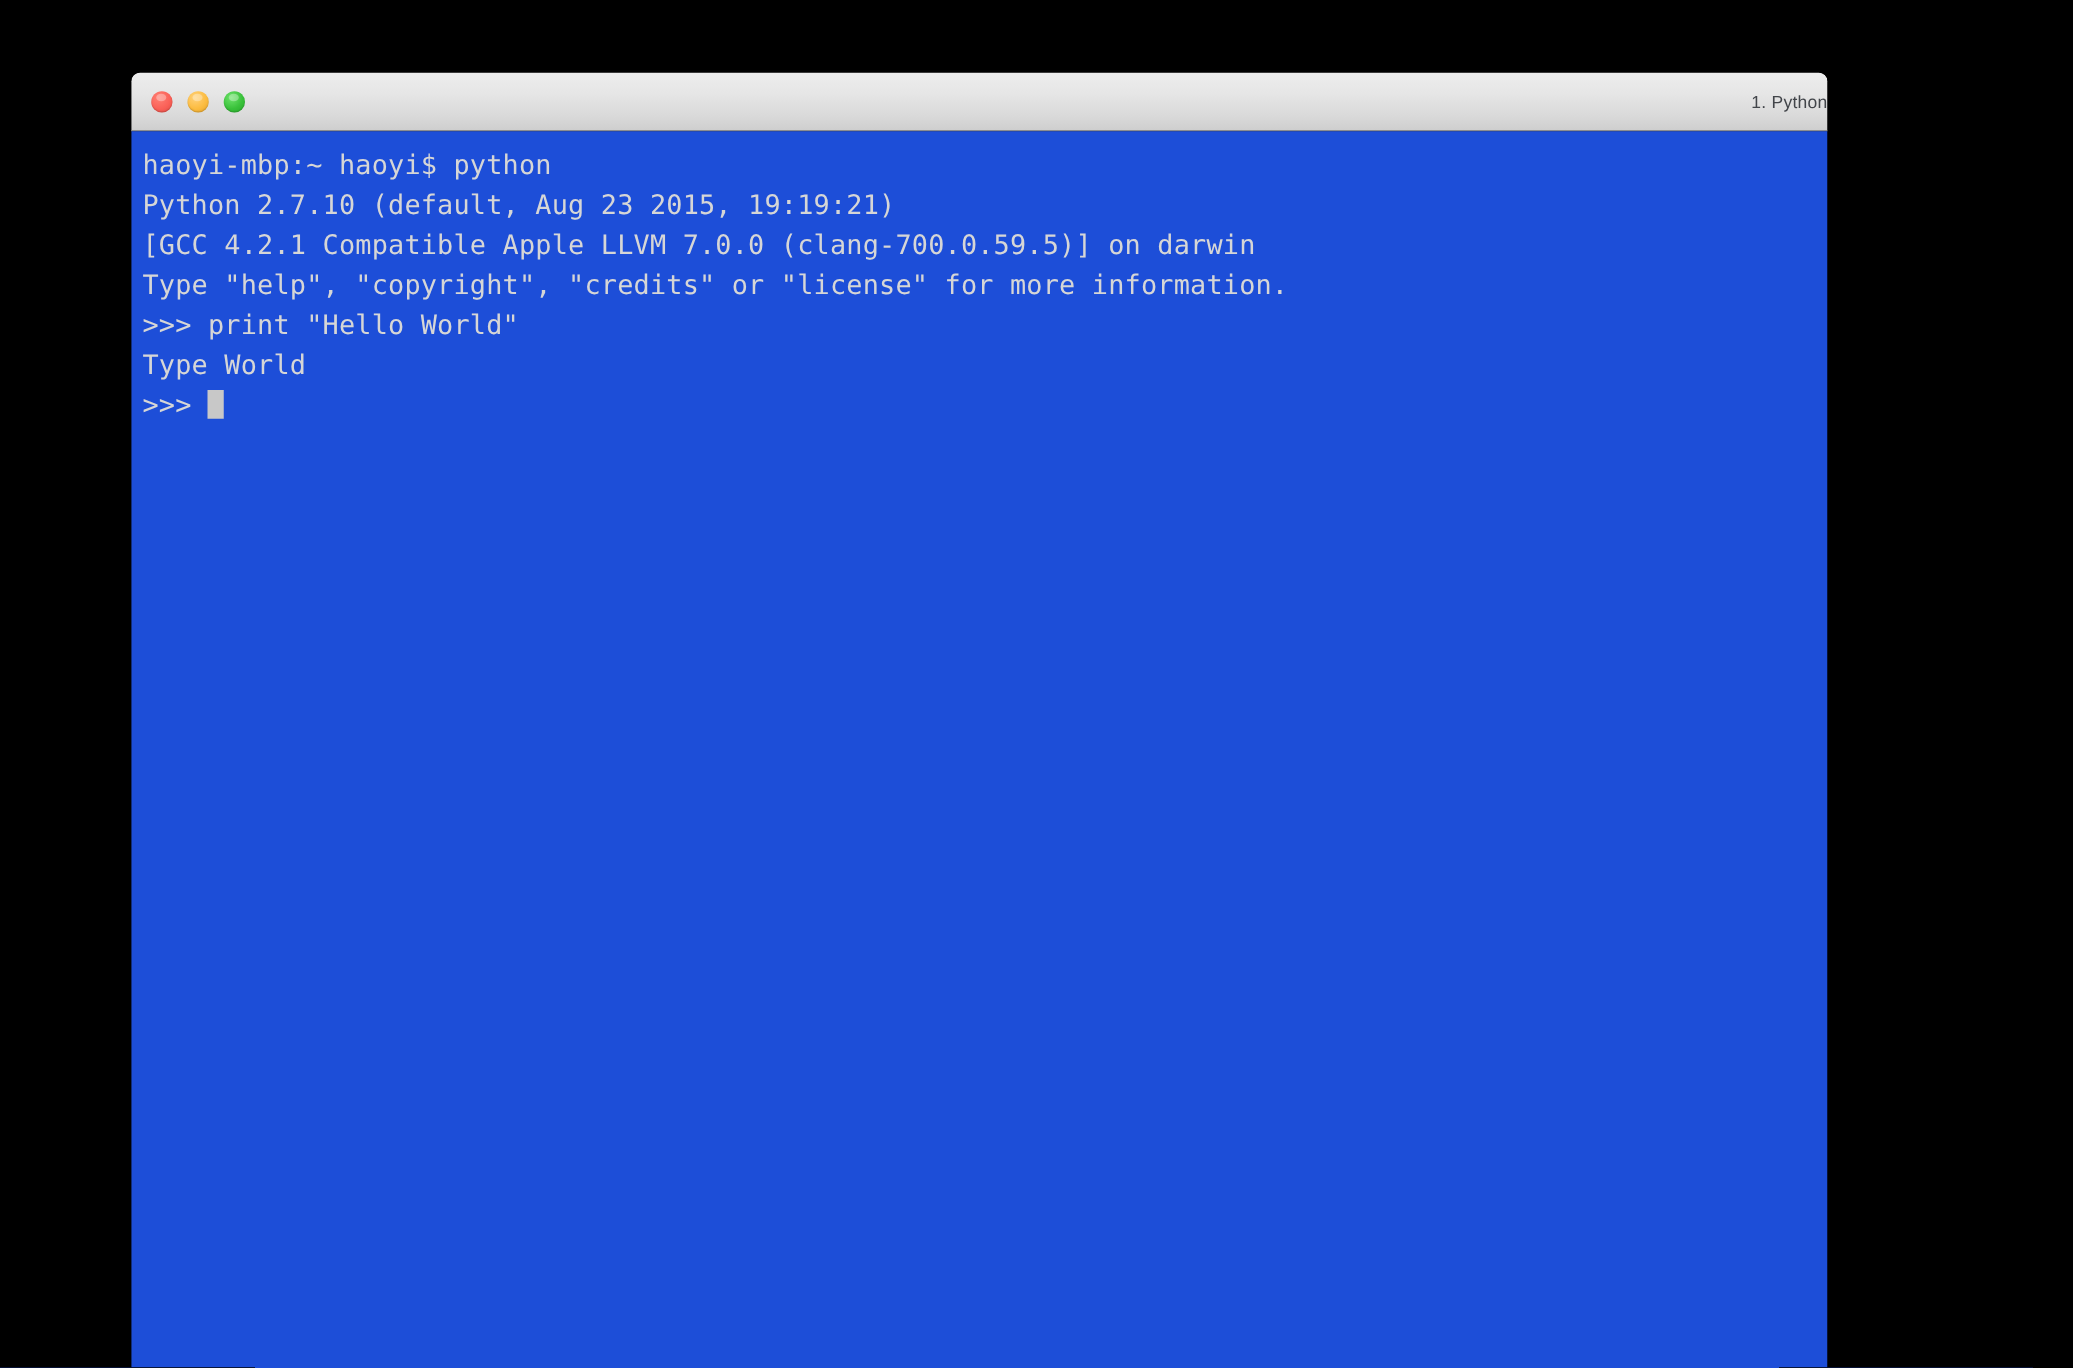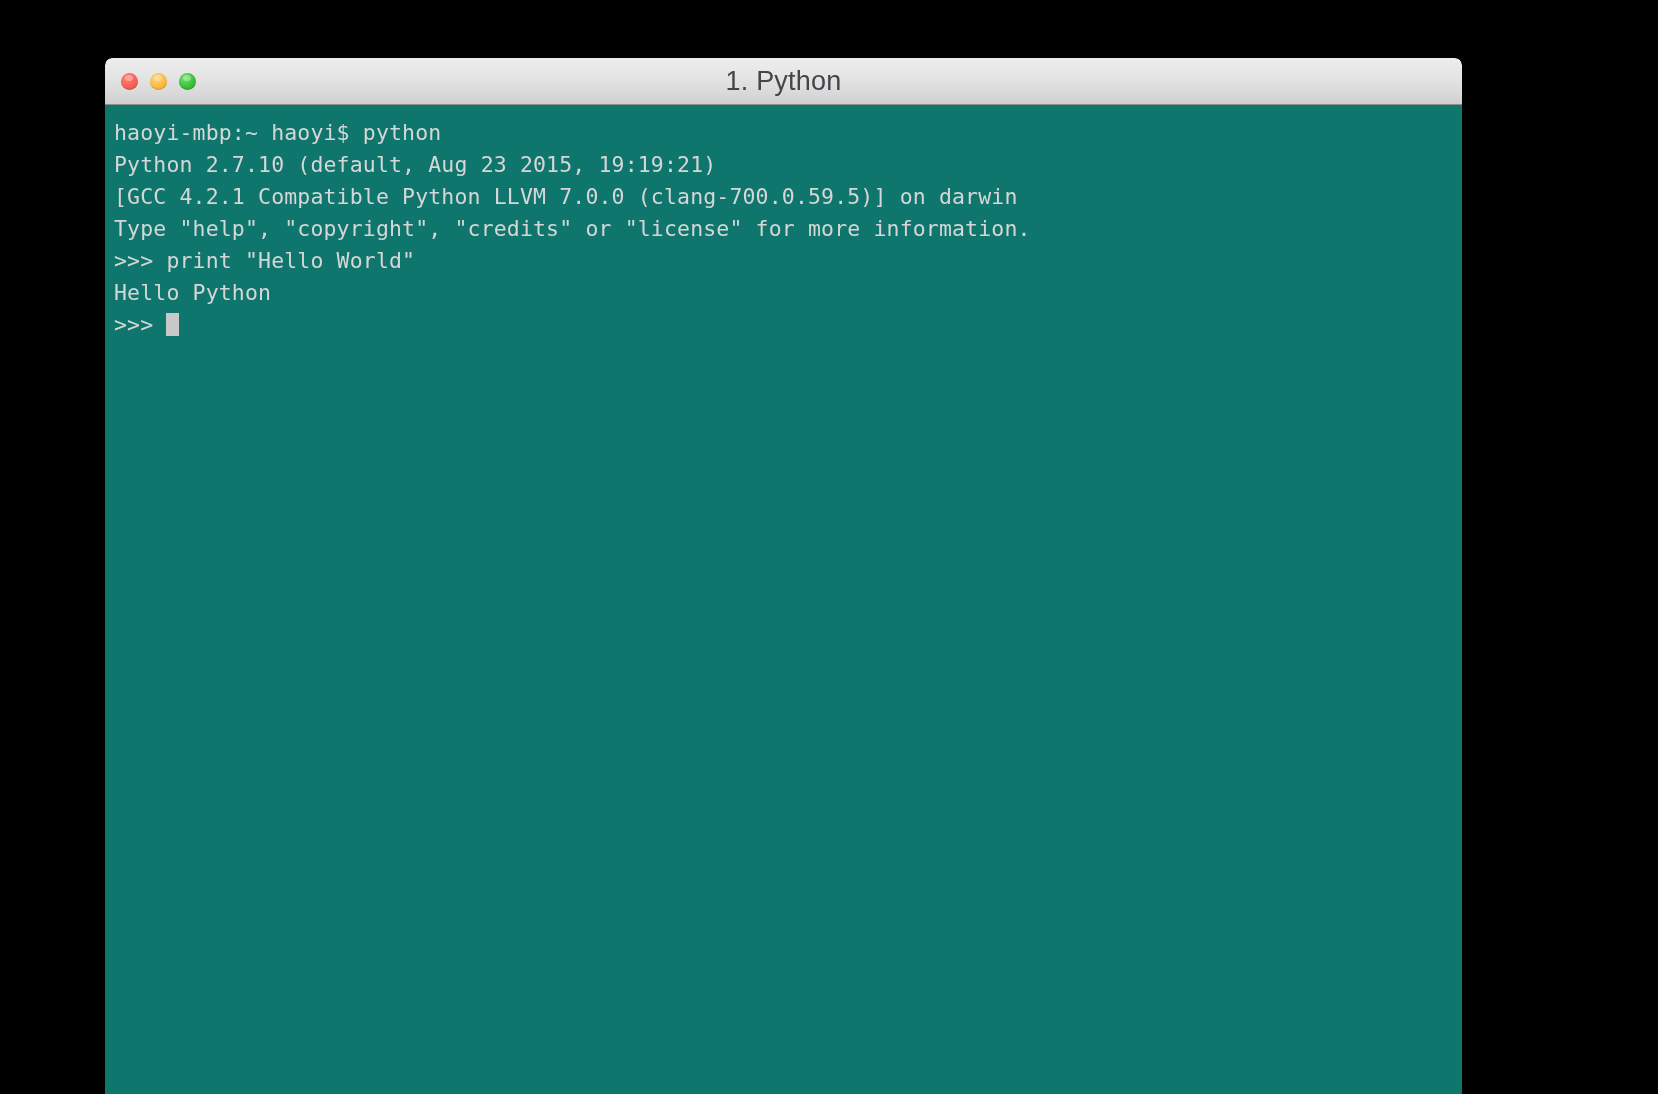--- a/index.html
+++ b/index.html
@@ -74,36 +74,36 @@
     left: 22%;
     top: 12%;
     width: 48%;
     height: 34%;
     border-radius: 50%;
     background: rgba(255,255,255,.32);
   }
 
   #window-title {
     width: 100%;
-    text-align: center;
+    text-align: right;
     font-family: "Liberation Sans", sans-serif;
-    font-size: 27px;
+    font-size: 14px;
     color: #42454a;
     letter-spacing: .2px;
     line-height: 47px;
   }
 
   
   #terminal-body {
     position: absolute;
     left: 0;
     top: 47px;
     right: 0;
     bottom: 0;
-    background: #0f766e;
+    background: #1d4ed8;
     padding: 12px 0 0 9px;
     box-sizing: border-box;
     overflow: hidden;
   }
 
   .term-line {
     font-family: "DejaVu Sans Mono", monospace;
     font-size: 21.5px;
     line-height: 32px;
     color: #d6d6d6;
@@ -131,20 +131,20 @@
       <span class="tl min"></span>
       <span class="tl max"></span>
     </div>
 
     <div id="window-title">1. Python</div>
   </div>
 
   <div id="terminal-body">
     <div class="term-line">haoyi-mbp:~ haoyi$ python</div>
     <div class="term-line">Python 2.7.10 (default, Aug 23 2015, 19:19:21)</div>
-    <div class="term-line">[GCC 4.2.1 Compatible Python LLVM 7.0.0 (clang-700.0.59.5)] on darwin</div>
+    <div class="term-line">[GCC 4.2.1 Compatible Apple LLVM 7.0.0 (clang-700.0.59.5)] on darwin</div>
     <div class="term-line">Type "help", "copyright", "credits" or "license" for more information.</div>
     <div class="term-line">&gt;&gt;&gt; print "Hello World"</div>
-    <div class="term-line">Hello Python</div>
+    <div class="term-line">Type World</div>
     <div class="term-line"><span>&gt;&gt;&gt; </span><span class="cursor-block"></span></div>
   </div>
 
 </div>
 
 </body></html>

